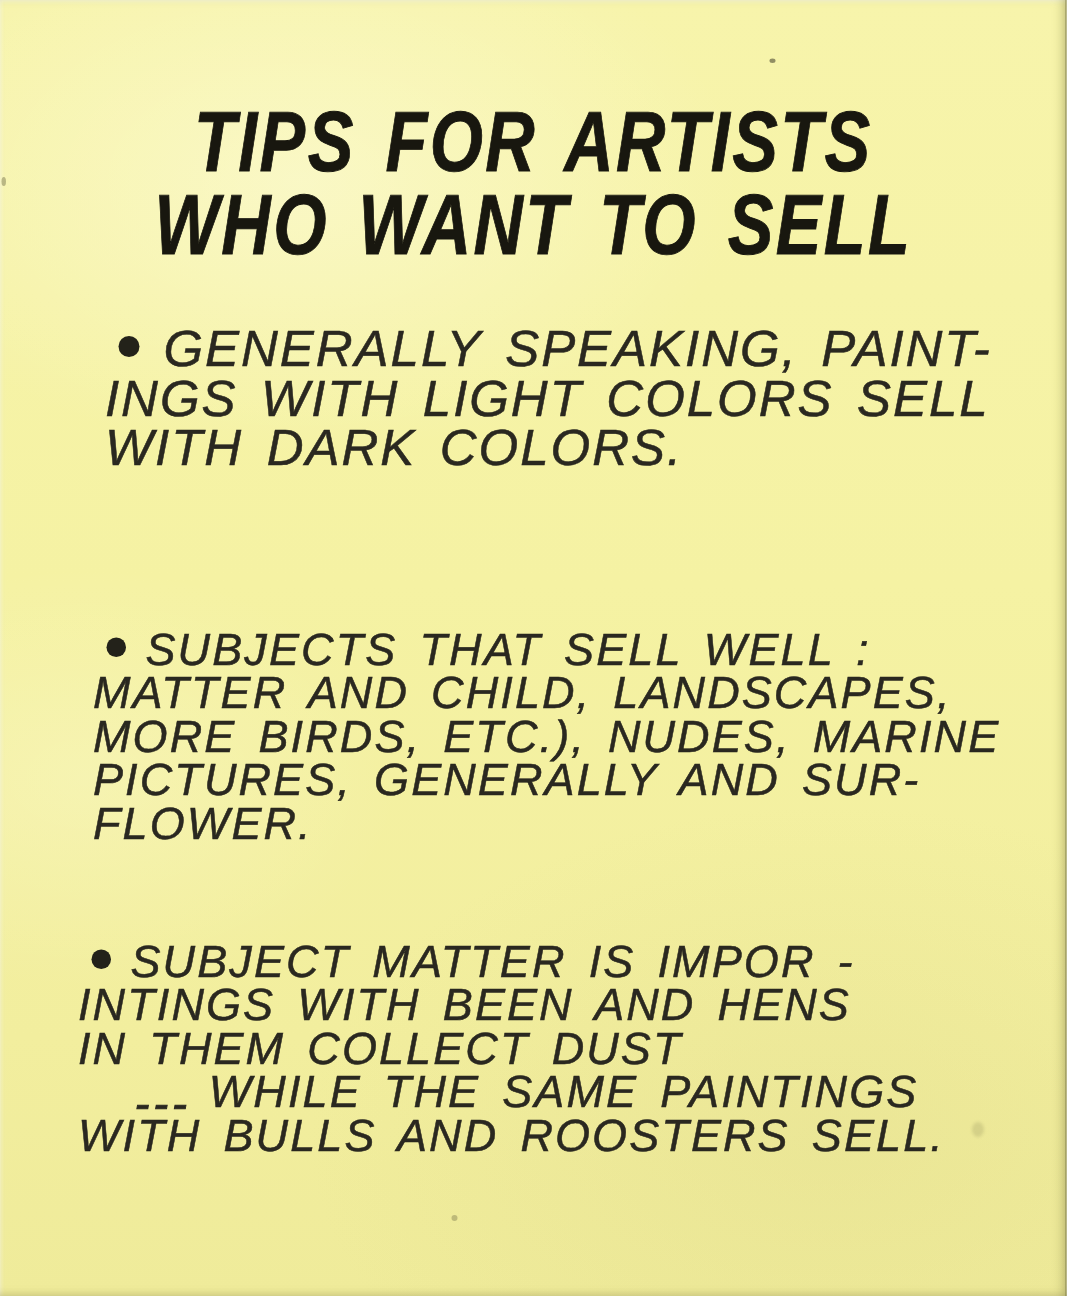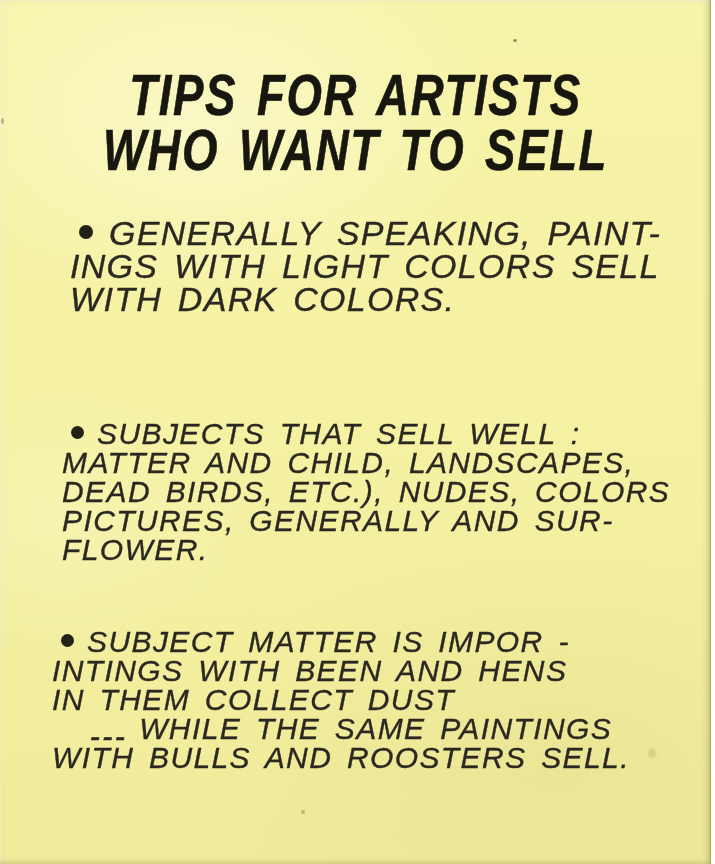--- a/index.html
+++ b/index.html
@@ -142,21 +142,21 @@
     </div>
     <div class="line">INGS WITH LIGHT COLORS SELL</div>
     <div class="line">WITH DARK COLORS.</div>
   </div>
 
   <div class="para p2">
     <div class="line bullet-line">
       <span class="dot"></span><span>SUBJECTS THAT SELL WELL :</span>
     </div>
     <div class="line">MATTER AND CHILD, LANDSCAPES,</div>
-    <div class="line">DEAD BIRDS, ETC.), NUDES, COLORS</div>
+    <div class="line">MORE BIRDS, ETC.), NUDES, MARINE</div>
     <div class="line">PICTURES, GENERALLY AND SUR-</div>
     <div class="line">FLOWER.</div>
   </div>
 
   <div class="para p3">
     <div class="line bullet-line">
       <span class="dot"></span><span>SUBJECT MATTER IS IMPOR -</span>
     </div>
     <div class="line">INTINGS WITH BEEN AND HENS</div>
     <div class="line">IN THEM COLLECT DUST</div>

